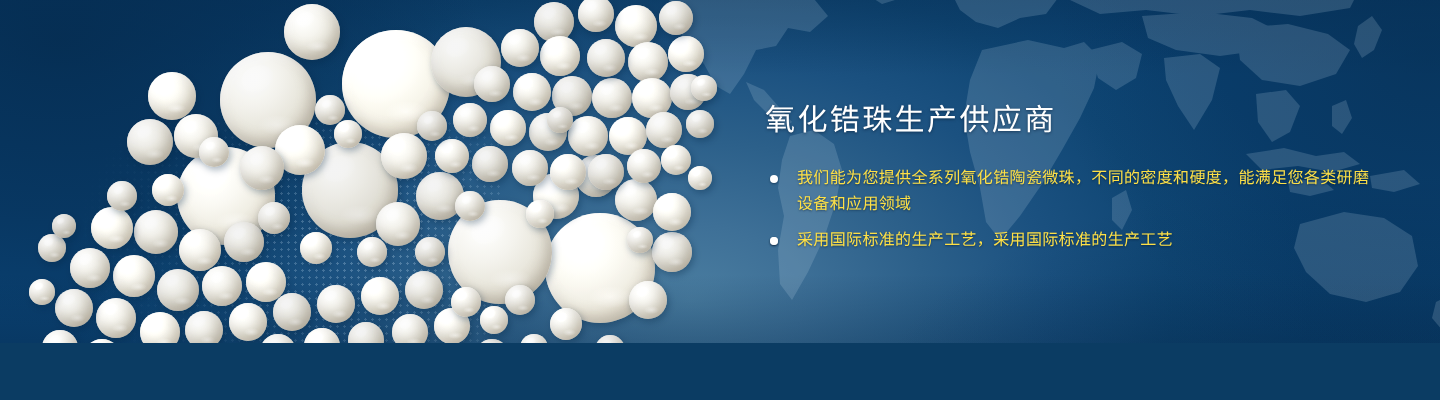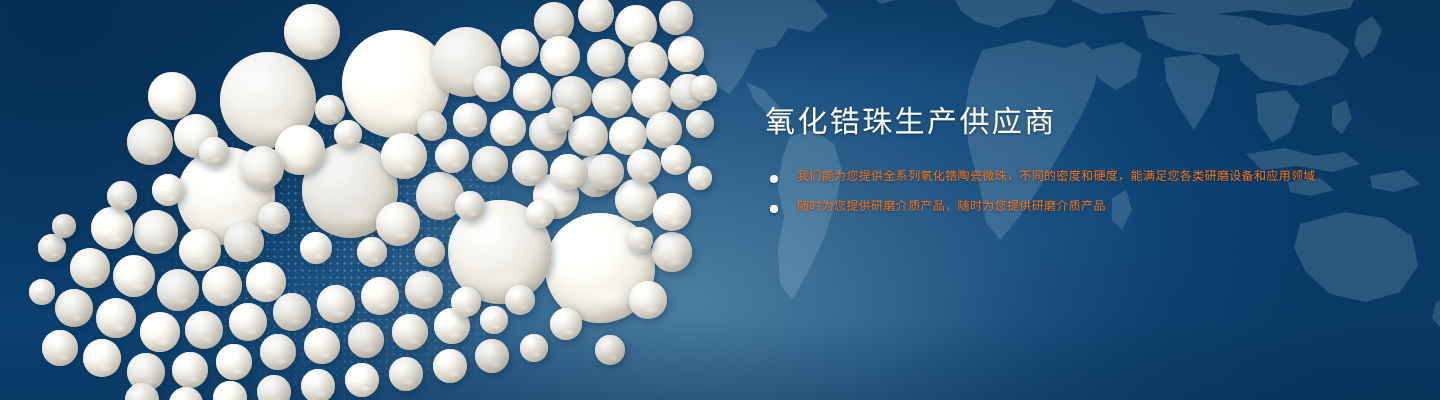--- a/index.html
+++ b/index.html
@@ -2,23 +2,23 @@
 <html lang="zh-CN"><head>
 <meta charset="utf-8">
 <title>氧化锆珠生产供应商</title>
 <style>
   html,body{margin:0;padding:0;background:#0b3c63;}
   *{box-sizing:border-box;}
 
   #banner{
     position:relative;
     width:1440px;
-    height:400px;
+    height:343px;
     overflow:hidden;
-    font-family:Liberation Serif, serif;
+    font-family:Liberation Mono, monospace;
     background:#0b4170;
   }
 
   
   .bg-base{
     position:absolute; inset:0;
     background:
       radial-gradient(ellipse 620px 420px at 690px 300px,
          #4a7da0 0%, #3e7097 18%, #2c608a 38%, #1b5180 58%, #0f4674 78%, #0a4070 100%),
       linear-gradient(115deg,#0a3f6d 0%,#0b4372 42%,#0d4877 62%,#0b4170 100%);
@@ -109,23 +109,23 @@
     white-space:nowrap;
   }
   .bullets{
     list-style:none;
     margin:0; padding:0;
   }
   .bullet{
     position:relative;
     padding-left:32px;
     margin-bottom:11px;
-    font-size:12px;
+    font-size:16px;
     line-height:1.62;
-    color:#f97316;
+    color:#fde047;
     letter-spacing:.35px;
     text-shadow:0 1px 2px rgba(0,18,40,.5);
   }
   .bullet:last-child{margin-bottom:0;}
   .dot{
     position:absolute;
     left:5px; top:8px;
     width:8px; height:8px;
     border-radius:50%;
     background:#ffffff;
@@ -311,18 +311,18 @@
     <ul class="bullets">
       <li class="bullet">
         <span class="dot"></span>
         <span>我们能为您提供全系列氧化锆陶瓷微珠，不同的密度和硬度，能满足您各类研磨设备和应用领域</span>
       </li>
       <li class="bullet">
         <span class="dot"></span>
       </li>
       <li class="bullet">
         <span class="dot"></span>
-        <span>随时为您提供研磨介质产品，随时为您提供研磨介质产品</span>
+        <span>采用国际标准的生产工艺，采用国际标准的生产工艺</span>
       </li>
     </ul>
   </div>
 
 </div>
 
 </body></html>

